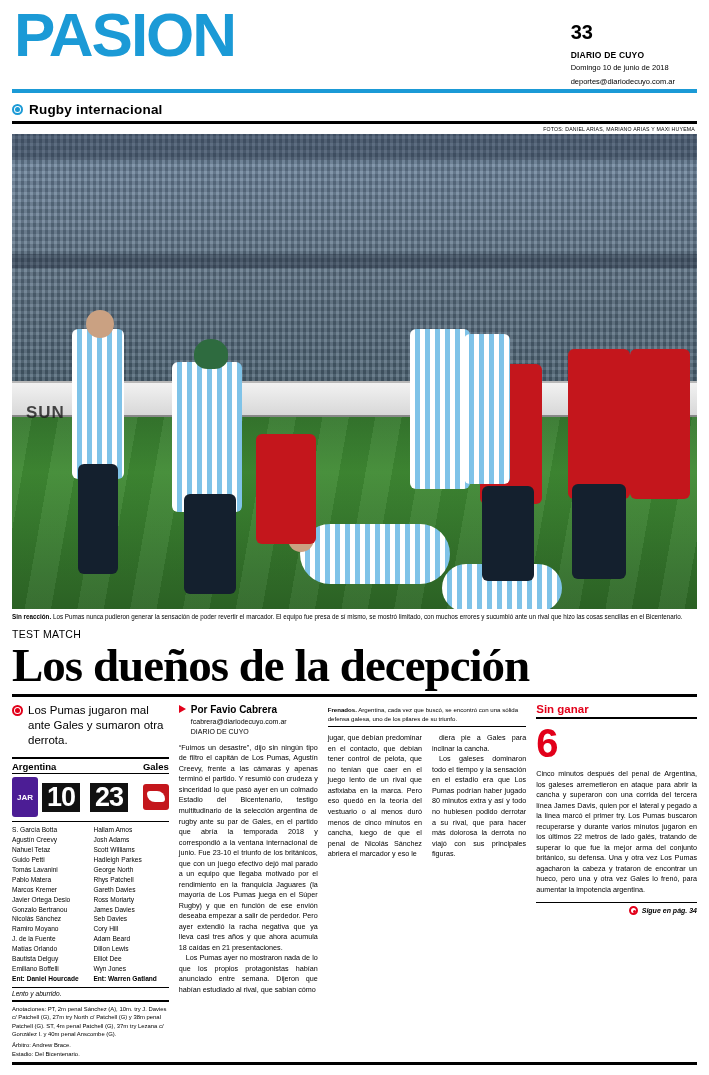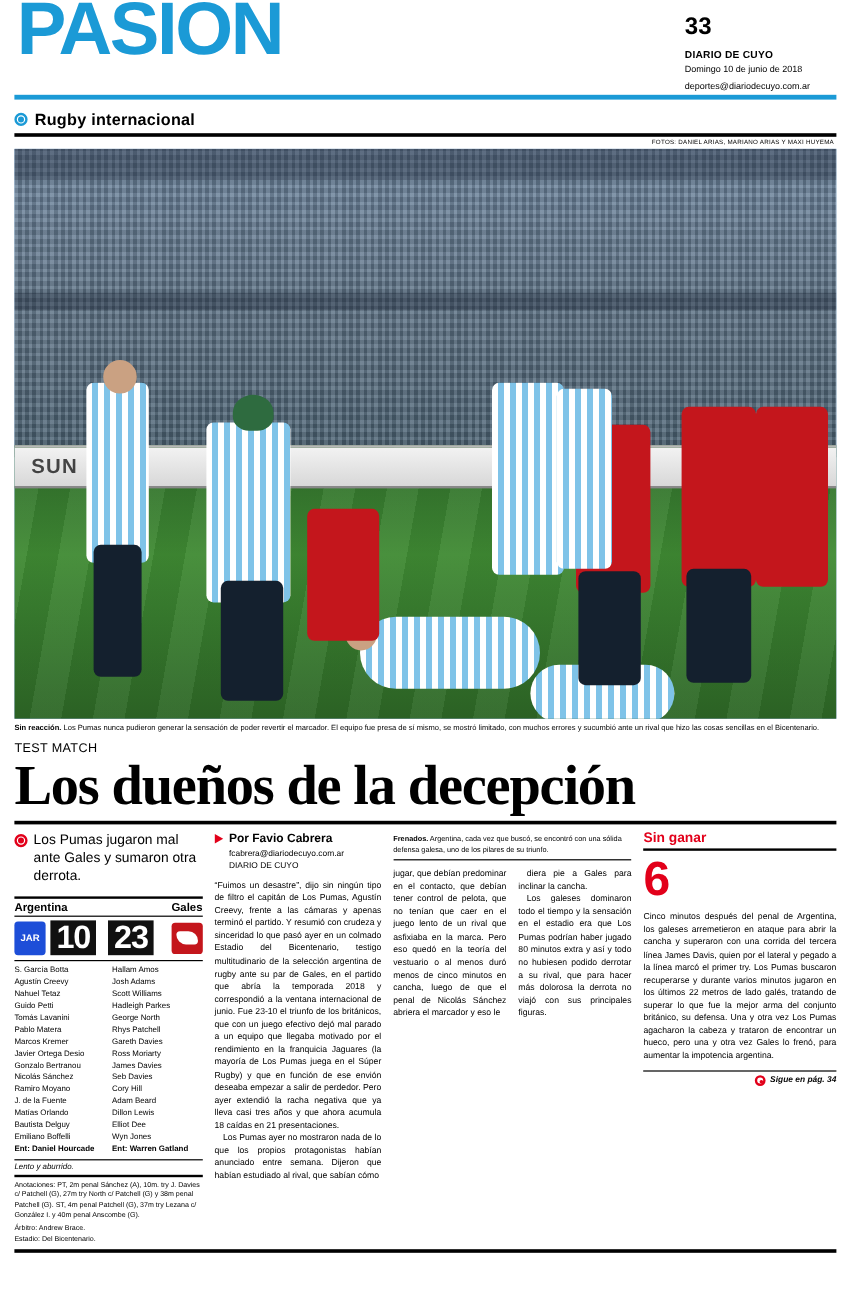--- a/index.html
+++ b/index.html
@@ -8,21 +8,21 @@
     width: 709px;
     height: 1075px;
     background: #ffffff;
     font-family: "Liberation Sans", sans-serif;
     color: #000;
     overflow: hidden;
   }
   .page { position: relative; width: 709px; height: 1075px; padding: 0 12px; }
 
   
-  .masthead { display:flex; align-items:flex-start; padding-top: 0; }
+  .masthead { display:flex; align-items:flex-start; padding-top: 10px; }
   .logo {
     font-family: "Liberation Sans", sans-serif;
     font-weight: bold;
     font-size: 62px;
     letter-spacing: -2px;
     color: #1b9ad6;
     line-height: 0.82;
     margin: 0;
     padding-left: 2px;
   }
@@ -66,21 +66,21 @@
   }
   .pitch:before {
     content:""; position:absolute; inset:0;
     background: repeating-linear-gradient(100deg, rgba(255,255,255,.05) 0 26px, rgba(0,0,0,.05) 26px 52px);
   }
   .adboard {
     position:absolute; left:0; width:100%; height:36px; top:52%;
     background: linear-gradient(#f2f2f2,#d8d8d8);
     border-top: 2px solid #b8b8b8; border-bottom: 2px solid #888;
   }
-  .ad-text { position:absolute; font-weight:bold; color:#1b1b1b; font-size:17px; top:6px; letter-spacing:1px; opacity:.8;}
+  .ad-text { position:absolute; font-weight:bold; color:#1b1b1b; font-size:17px; top:20px; letter-spacing:1px; opacity:.8;}
   .player { position:absolute; border-radius:6px; }
   .p-arg { background: repeating-linear-gradient(90deg, #ffffff 0 5px, #7fc3e8 5px 10px); }
   .p-wal { background: #c4161c; }
   .p-dark { background:#14202e; }
   .p-skin { background:#caa182; border-radius:50%; }
   .photo-caption { font-size: 6.3px; line-height: 1.45; padding: 3px 0 0 0; }
   .photo-caption b { font-weight: bold; }
 
   
   .kicker { font-size: 10.5px; margin-top: 7px; letter-spacing: .3px;}
@@ -102,21 +102,21 @@
   .col-3 { width: 200px; }
   .col-4 { width: 162px; }
 
   .lede { display:flex; gap:5px; }
   .lede-text { font-size: 11.5px; font-weight: normal; line-height: 1.28; }
 
   
   .scorebox { border-top: 2px solid #000000; margin-top: 10px; }
   .score-head { display:flex; justify-content:space-between; align-items:center; font-size:9.5px; font-weight:bold; padding: 2px 0 1px; border-bottom:1px solid #000;}
   .score-row { display:flex; align-items:center; gap:4px; padding: 3px 0 4px; border-bottom:1px solid #000; }
-  .jar-badge { width:26px; height:28px; background:#1d4ed8; color:#fff; font-size:8px; font-weight:bold; display:flex; align-items:center; justify-content:center; border-radius:3px; }
+  .jar-badge { width:26px; height:40px; background:#4c1d95; color:#fff; font-size:8px; font-weight:bold; display:flex; align-items:center; justify-content:center; border-radius:3px; }
   .score-num { font-size: 27px; font-weight: bold; line-height:1; letter-spacing:-1px; }
   .score-num.dark { background:#111; color:#fff; padding:1px 5px; }
   .wales-crest { width:26px; height:26px; background:#c4161c; border-radius:3px; position:relative; }
   .wales-crest:after { content:""; position:absolute; left:4px; top:7px; width:18px; height:11px; background:#fff; border-radius:3px 8px 3px 8px; }
   .lineups { display:flex; gap:6px; font-size:6.6px; line-height:1.5; padding-top:3px; }
   .lineups ul { list-style:none; margin:0; padding:0; width:50%; }
   .lineups li.coach { font-weight:bold; }
   .note-ital { font-size:6.6px; font-style:italic; border-top:1px solid #000; margin-top:3px; padding-top:2px;}
   .fineprint { font-size:5.9px; line-height:1.45; border-top:2px solid #000; margin-top:3px; padding-top:3px; }
 

